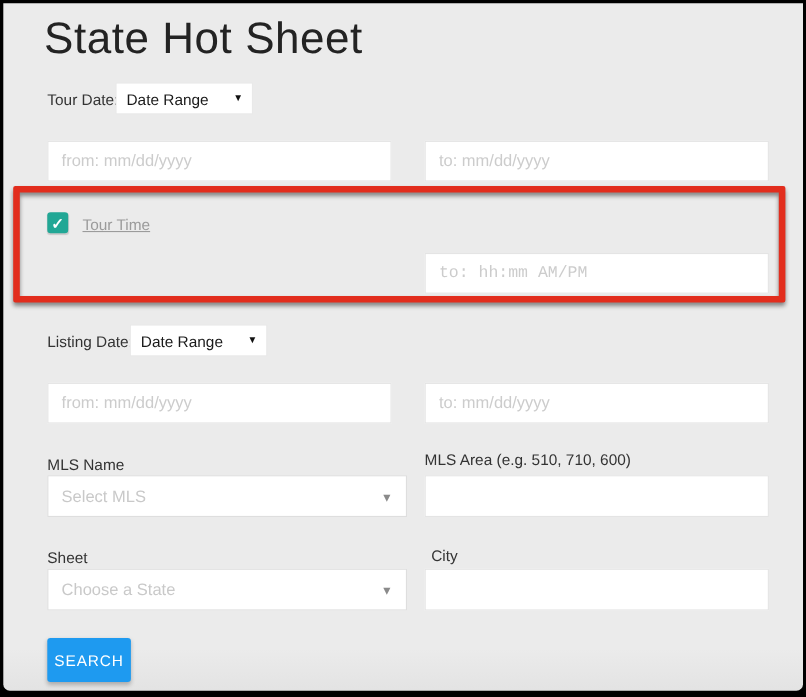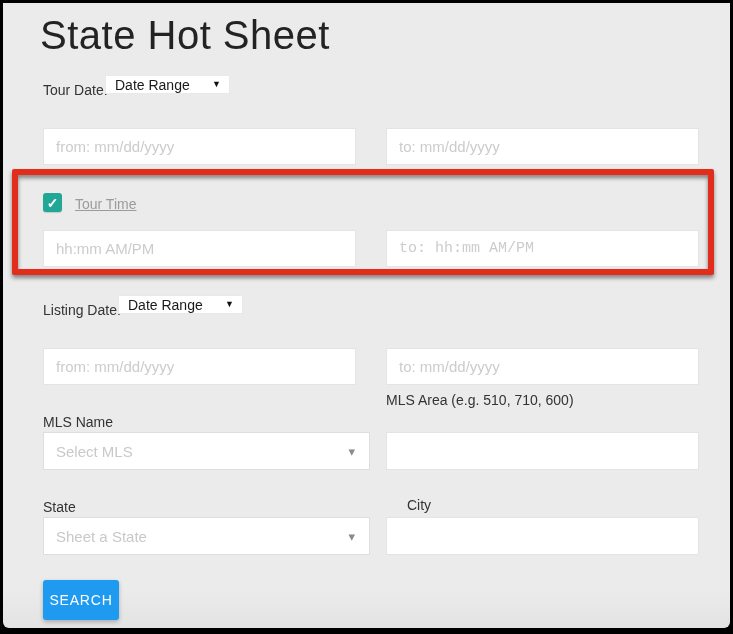--- a/index.html
+++ b/index.html
@@ -31,21 +31,21 @@
     color: #333;
   }
   .muted-label { color: #9b9b9b; text-decoration: underline; }
 
   .native-select {
     background: #fff;
     display: flex;
     align-items: center;
     justify-content: space-between;
     padding: 0 8px 0 9px;
-    height: 17px;
+    height: 27px;
     font-size: 14px;
     color: #1a1a1a;
     cursor: pointer;
     box-shadow: 0 0 0 1px #e9e9e9;
   }
   .native-select .caret {
     font-size: 9px;
     color: #111;
     line-height: 1;
   }
@@ -129,26 +129,26 @@
   .tour-time-label   { left: 72px;  top: 193px; }
   .row2-from         { left: 40px;  top: 227px; width: 313px; height: 37px; }
   .row2-to           { left: 383px; top: 227px; width: 313px; height: 37px; font-family: Liberation Mono, monospace; }
 
   .listing-date-label  { left: 40px;  top: 299px; }
   .listing-date-select { left: 116px; top: 293px; width: 123px; }
   .row3-from         { left: 40px;  top: 345px; width: 313px; height: 37px; }
   .row3-to           { left: 383px; top: 345px; width: 313px; height: 37px; }
 
   .mls-name-label    { left: 40px;  top: 411px; }
-  .mls-area-label    { left: 383px; top: 389px; }
+  .mls-area-label    { left: 383px; top: 407px; }
   .mls-select        { left: 40px;  top: 429px; width: 327px; height: 38px; }
   .mls-area-input    { left: 383px; top: 429px; width: 313px; height: 38px; }
 
   .state-label       { left: 40px;  top: 496px; }
-  .city-label        { left: 404px; top: 494px; }
+  .city-label        { left: 389px; top: 494px; }
   .state-select      { left: 40px;  top: 514px; width: 327px; height: 38px; }
   .city-input        { left: 383px; top: 514px; width: 313px; height: 38px; }
 </style>
 </head>
 <body>
 
 <div class="page">
 
   <h1 class="abs page-title">State Hot Sheet</h1>
 
@@ -159,42 +159,41 @@
   </div>
   <input class="abs field row1-from" type="text" placeholder="from: mm/dd/yyyy" style="">
   <input class="abs field row1-to" type="text" placeholder="to: mm/dd/yyyy" style="">
 
   <div class="abs red-annotation"></div>
 
   <div class="abs checkbox tour-time-checkbox">
     <span class="check">✓</span>
   </div>
   <span class="abs form-label muted-label tour-time-label">Tour Time</span>
-  <input class="abs field row2-from" type="text" placeholder="hh:mm AM/PM" style="">
   <input class="abs field row2-to" type="text" placeholder="to: hh:mm AM/PM" style="">
 
   <span class="abs form-label listing-date-label">Listing Date:</span>
   <div class="abs native-select listing-date-select">
     <span>Date Range</span>
     <span class="caret">▼</span>
   </div>
   <input class="abs field row3-from" type="text" placeholder="from: mm/dd/yyyy" style="">
   <input class="abs field row3-to" type="text" placeholder="to: mm/dd/yyyy" style="">
 
   <span class="abs form-label mls-name-label">MLS Name</span>
   <span class="abs form-label mls-area-label">MLS Area (e.g. 510, 710, 600)</span>
   <div class="abs fake-select mls-select">
     <span>Select MLS</span>
     <span class="small-caret">▾</span>
   </div>
   <input class="abs field mls-area-input" type="text" style="">
 
-  <span class="abs form-label state-label">State</span>
+  <span class="abs form-label state-label">Sheet</span>
   <span class="abs form-label city-label">City</span>
   <div class="abs fake-select state-select">
-    <span>Sheet a State</span>
+    <span>Choose a State</span>
     <span class="small-caret">▾</span>
   </div>
   <input class="abs field city-input" type="text" style="">
 
   <button class="abs search-btn">SEARCH</button>
 
 </div>
 
 </body></html>

